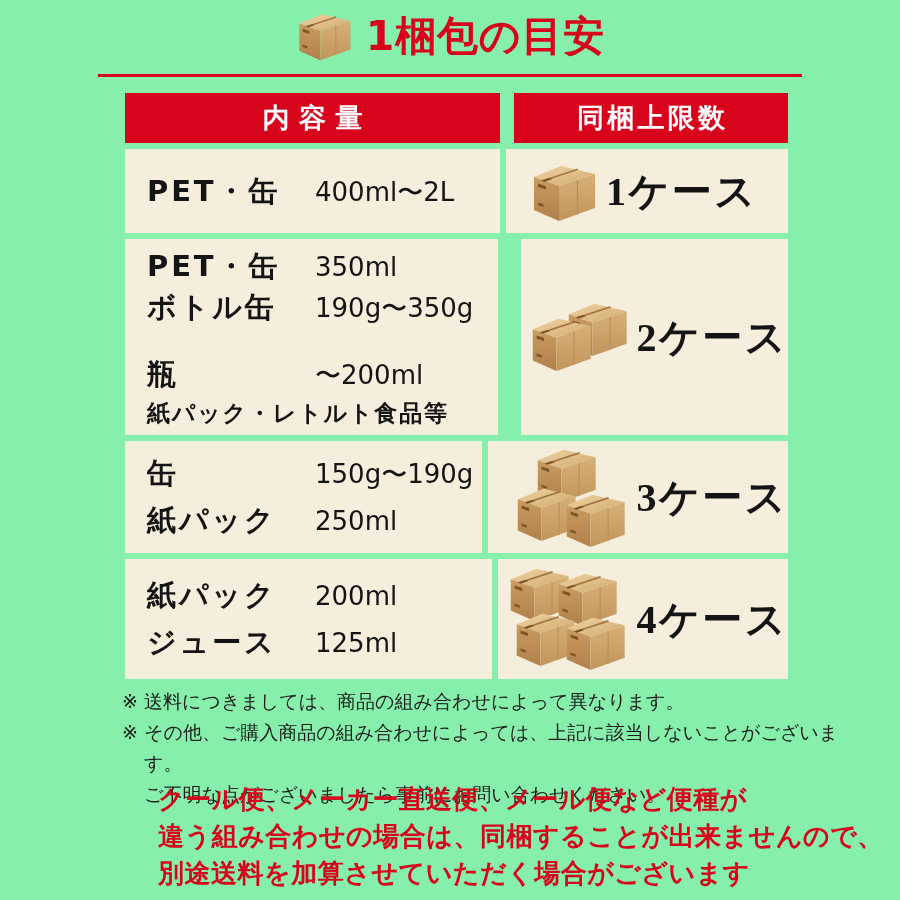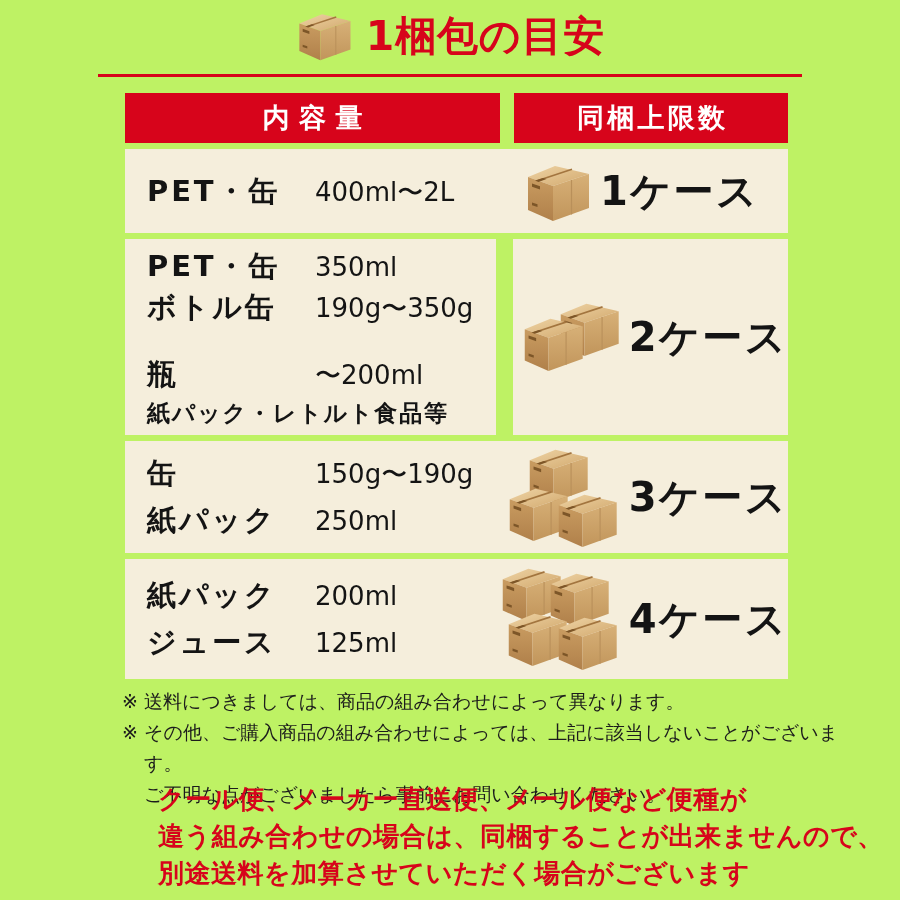--- a/index.html
+++ b/index.html
@@ -1,62 +1,62 @@
 <!DOCTYPE html>
 <html style="--red: #d7041b; --cream: #f5eedc;"><head>
 <meta charset="utf-8">
 <style>
   :root{ --red:#d7041b; --cream:#f5eedc; --ink:#141414; }
   html,body{margin:0;padding:0;background:#fff;}
   body{
     width:900px;height:900px;position:relative;overflow:hidden;
     font-family:"DejaVu Sans","Liberation Sans",sans-serif;color:var(--ink);
   }
-  .page{position:absolute;inset:0;width:900px;height:900px;background:#bef264;}
+  .page{position:absolute;inset:0;width:900px;height:900px;background:#86efac;}
 
   
   .title-row{position:absolute;top:6px;left:0;width:100%;display:flex;justify-content:center;align-items:center;gap:12px;}
   .title-icon svg{display:block;}
   .title-text{color:var(--red);font-size:41px;font-weight:700;letter-spacing:.02em;line-height:60px;}
   .rule{position:absolute;left:98px;top:74px;width:704px;height:3px;background:var(--red);}
 
   
   .pkg-table{position:absolute;left:125px;top:93px;width:663px;}
   .t-header{display:flex;gap:14px;height:50px;margin-bottom:6px;}
   .th{background:var(--red);color:#fff;font-weight:700;font-size:27px;display:flex;align-items:center;justify-content:center;}
   .th-left{width:375px;}
   .th-right{flex:1;}
   .th-left .th-txt{letter-spacing:.35em;margin-right:-.35em;}
   .th-right .th-txt{letter-spacing:.12em;margin-right:-.12em;}
 
-  .t-row{display:flex;margin-bottom:6px;}
+  .t-row{display:flex;gap:6px;margin-bottom:6px;}
   .t-body .t-row:nth-child(1){height:84px;}
   .t-body .t-row:nth-child(2){height:196px;}
   .t-body .t-row:nth-child(3){height:112px;}
   .t-body .t-row:nth-child(4){height:120px;}
 
   .cell{background:var(--cream);}
   .cell-left{width:375px;box-sizing:border-box;padding:4px 8px 4px 22px;display:flex;flex-direction:column;justify-content:center;}
   .cell-right{flex:1;display:flex;align-items:center;box-sizing:border-box;}
   .t-body .t-row:nth-child(1) .cell-right{padding-left:22px;}
   .t-body .t-row:nth-child(2) .cell-right{padding-left:7px;margin-left:17px;}
-  .t-body .t-row:nth-child(3) .cell-right{padding-left:7px;}
+  .t-body .t-row:nth-child(3) .cell-right{padding-left:25px;}
   .t-body .t-row:nth-child(4) .cell-right{padding-left:7px;}
 
   .cell-line{display:flex;align-items:baseline;line-height:46px;}
   .t-body .t-row:nth-child(1) .cell-line,
   .t-body .t-row:nth-child(2) .cell-line{line-height:40px;}
   .cell-line.spacer{height:26px;line-height:26px;}
   .line-label{width:168px;flex-shrink:0;font-weight:700;font-size:29px;letter-spacing:.1em;color:var(--ink);}
   .line-value{font-size:26px;color:var(--ink);}
   .cell-footnote{font-weight:700;font-size:23px;letter-spacing:.08em;line-height:32px;margin-top:2px;color:var(--ink);}
 
   .box-cluster{flex-shrink:0;}
   .box-cluster svg{display:block;}
-  .case-label{font-size:40px;font-weight:700;letter-spacing:.06em;color:var(--ink);margin-left:8px;white-space:nowrap;}
+  .case-label{font-size:40px;font-weight:700;letter-spacing:.06em;color:var(--ink);margin-left:8px;white-space:nowrap;font-family:Liberation Serif, serif;}
 
   
   .notes{position:absolute;left:122px;top:686px;width:748px;}
   .note-line{display:flex;font-size:19px;line-height:31px;color:#1c1c1c;}
   .note-marker{width:22px;flex-shrink:0;}
 
   
   .warning{position:absolute;left:158px;top:781px;color:var(--red);font-weight:700;font-size:26px;line-height:37px;letter-spacing:.02em;}
 </style>
 </head>

